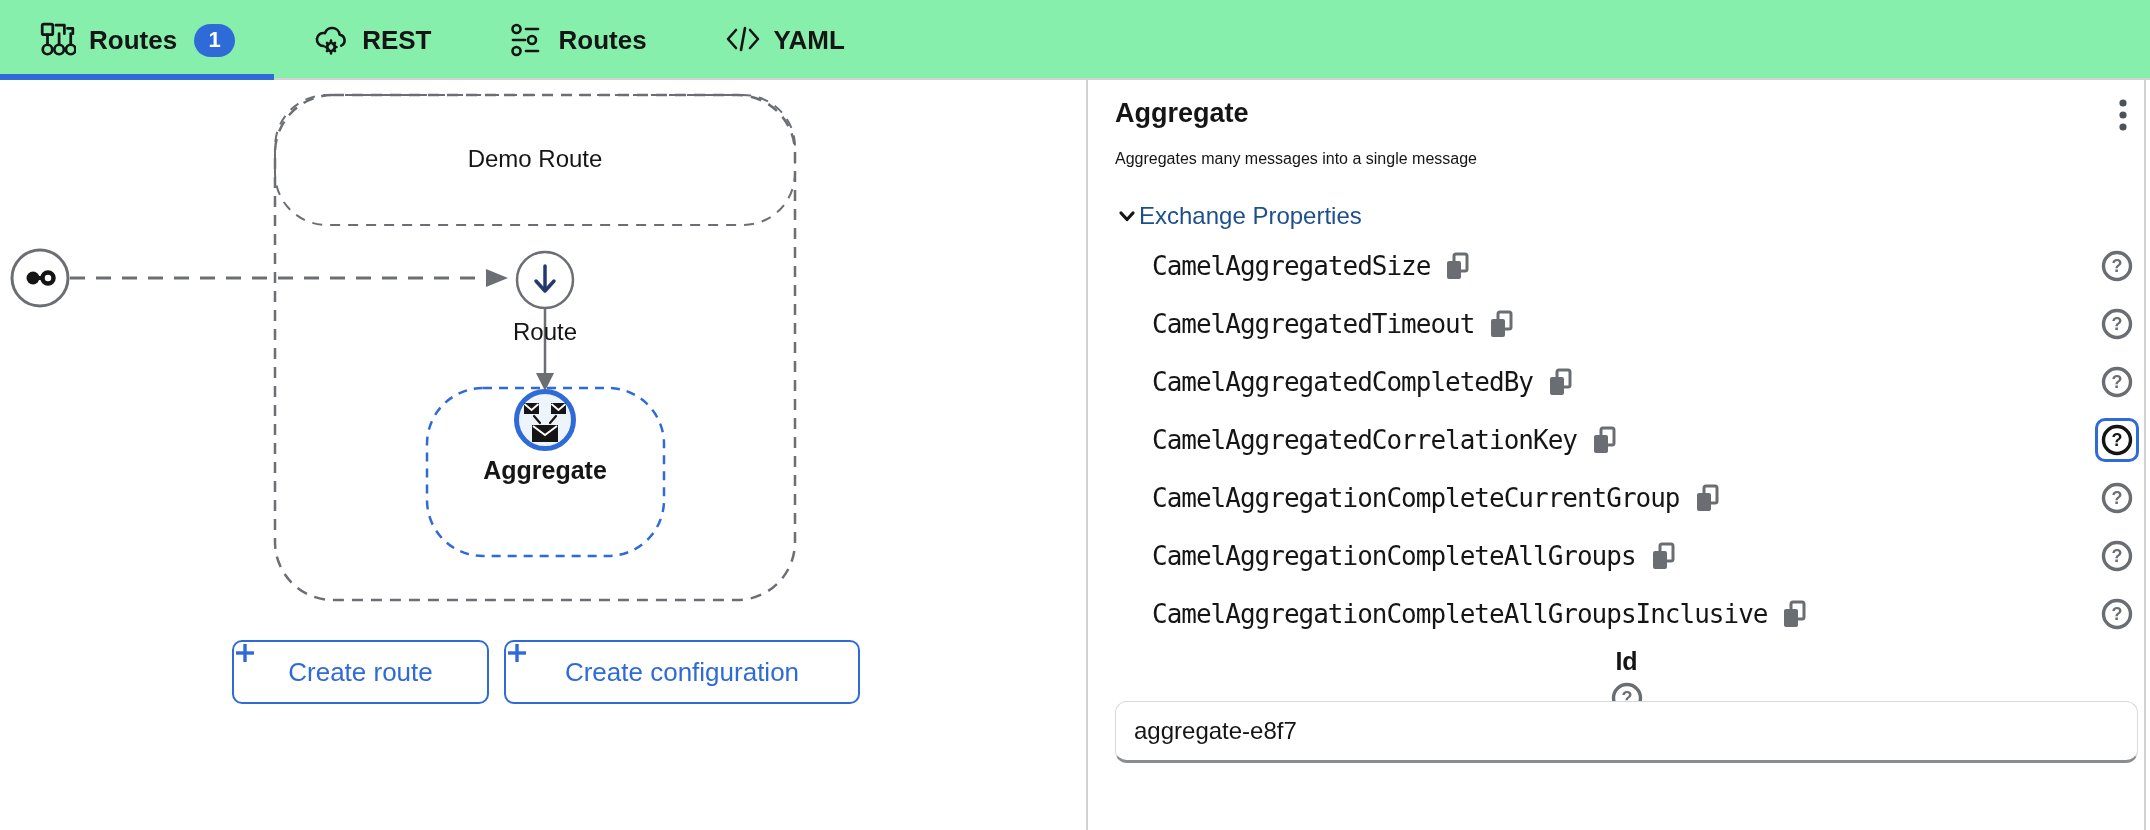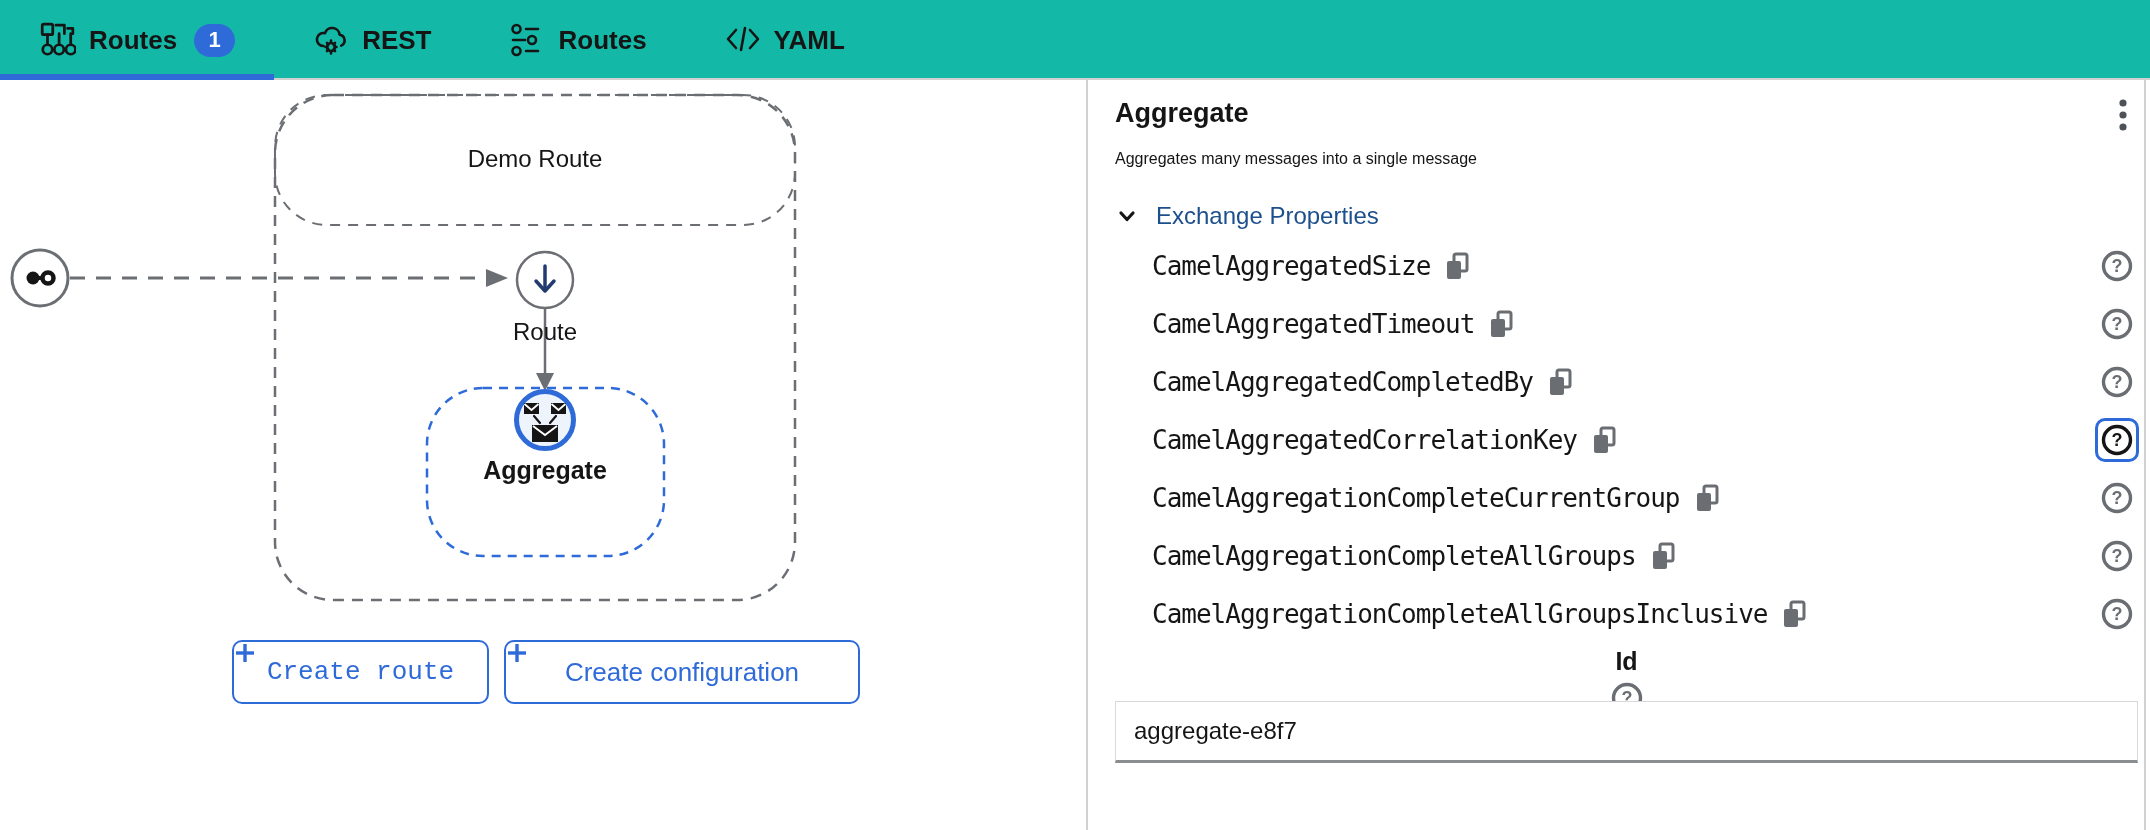--- a/index.html
+++ b/index.html
@@ -2,21 +2,21 @@
 <html style="--accent: #2f6bd8; --link: #1d4f8c; --gray-stroke: #6b6e73; --icon-gray: #6a6e73; --border: #d2d2d2; --node-fill: #eef4fc; --arrow-navy: #223a70; --input-bottom: #8a8d90; --text: #151515;"><head>
 <meta charset="utf-8">
 <style>
   html,body{margin:0;padding:0;}
   body{
     width:2150px;height:830px;position:relative;overflow:hidden;
     background:#fff;font-family:"Liberation Sans",sans-serif;color:var(--text,#151515);
   }
   
   .tabbar{position:absolute;left:0;top:0;width:2150px;height:80px;display:flex;align-items:center;
-    gap:78px;padding-left:38px;box-sizing:border-box;background:#14b8a6;}
+    gap:78px;padding-left:38px;box-sizing:border-box;background:#86efac;}
   .tabbar .gray-rule{position:absolute;left:0;right:0;bottom:0;height:2px;background:var(--border);}
   .tabbar .active-underline{position:absolute;left:0;bottom:0;width:274px;height:6px;background:var(--accent);}
   .tab{display:flex;align-items:center;gap:13px;background:none;border:none;cursor:pointer;
     font-family:"Liberation Sans",sans-serif;font-size:26px;font-weight:600;color:var(--text);padding:0;}
   .tab svg{display:block;}
   .tab .stroke{stroke:var(--text);fill:none;stroke-width:2.6;stroke-linecap:round;stroke-linejoin:round;}
   .badge{margin-left:4px;min-width:41px;height:33px;border-radius:17px;background:var(--accent);
     color:#fff;font-size:22px;font-weight:600;display:flex;align-items:center;justify-content:center;padding:0 6px;box-sizing:border-box;}
   
   .canvas{position:absolute;left:0;top:80px;width:1086px;height:608px;}
@@ -25,50 +25,50 @@
   .solid-gray{stroke:var(--gray-stroke);fill:none;}
   .fill-gray{fill:var(--gray-stroke);stroke:none;}
   .dash-blue{stroke:var(--accent);fill:none;}
   .node-label{position:absolute;text-align:center;font-size:24px;color:var(--text);}
   .lbl-demo{left:275px;width:520px;top:65px;}
   .lbl-direct{left:465px;width:160px;top:238px;}
   .lbl-aggregate{left:435px;width:220px;top:376px;font-weight:700;font-size:25px;}
   .create-btn{position:absolute;top:560px;height:64px;background:#fff;border:2px solid var(--accent);
     border-radius:10px;color:var(--accent);font-family:"Liberation Sans",sans-serif;font-size:26px;
     display:flex;align-items:center;justify-content:center;gap:13px;cursor:pointer;box-sizing:border-box;}
-  .btn-route{left:232px;width:257px;font-family:Liberation Mono, monospace;}
+  .btn-route{left:232px;width:257px;}
   .btn-config{left:504px;width:356px;}
   .plus-icon{fill:var(--accent);}
   
   .panel{position:absolute;left:1086px;top:80px;width:1064px;height:750px;box-sizing:border-box;
     border-left:2px solid var(--border);background:#fff;padding:16px 0 0 27px;}
   .panel::after{content:'';position:absolute;top:0;bottom:0;right:4px;width:2px;background:var(--border);}
   .panel-content{width:1023px;position:relative;}
   .title-row{display:flex;align-items:flex-start;justify-content:space-between;margin-top:2px;height:46px;}
   .panel-title{font-size:27px;font-weight:700;}
   .kebab-btn{background:none;border:none;cursor:pointer;padding:4px 10px;margin-top:-4px;}
   .kebab-btn svg{display:block;}
   .panel-desc{margin-top:22px;font-size:16px;line-height:30px;}
-  .section-head{margin-top:28px;display:flex;align-items:center;gap:17px;}
+  .section-head{margin-top:28px;display:flex;align-items:center;}
   .chev-btn{background:none;border:none;cursor:pointer;padding:0;width:24px;height:24px;display:flex;align-items:center;justify-content:center;}
   .section-label{font-size:24px;color:var(--link);cursor:pointer;}
   .prop-list{margin-top:7px;}
   .prop-row{height:58px;display:flex;align-items:center;padding-left:37px;}
   .prop-name{font-family:"DejaVu Sans Mono",monospace;font-size:26px;color:var(--text);letter-spacing:-1px;text-align:right;}
   .copy-btn{background:none;border:none;cursor:pointer;margin-left:14px;padding:0;display:flex;color:var(--icon-gray);}
   .spacer{flex:1;}
   .help-btn{background:none;border:3px solid transparent;border-radius:10px;padding:2px;margin-right:-1px;
     cursor:pointer;display:flex;align-items:center;justify-content:center;color:var(--icon-gray);}
   .help-btn.focused{border-color:var(--accent);color:var(--text);}
   .help-btn svg circle{stroke:currentColor;}
   .help-btn svg text{fill:currentColor;}
   .id-row{display:flex;align-items:center;justify-content:space-between;margin-top:4px;height:52px;flex-direction:column;}
   .id-label{font-size:25px;font-weight:700;}
   .id-input{margin-top:2px;width:1023px;height:62px;box-sizing:border-box;background:#fff;
-    border:1px solid #d9d9d9;border-bottom:3px solid var(--input-bottom);border-radius:0;
+    border:1px solid #d9d9d9;border-bottom:3px solid var(--input-bottom);border-radius:12px;
     font-family:"Liberation Sans",sans-serif;font-size:24px;color:var(--text);padding:0 0 0 18px;}
 </style>
 </head>
 <body>
 
 <header class="tabbar">
   <div class="gray-rule"></div>
   <div class="active-underline"></div>
 
   <button class="tab">

